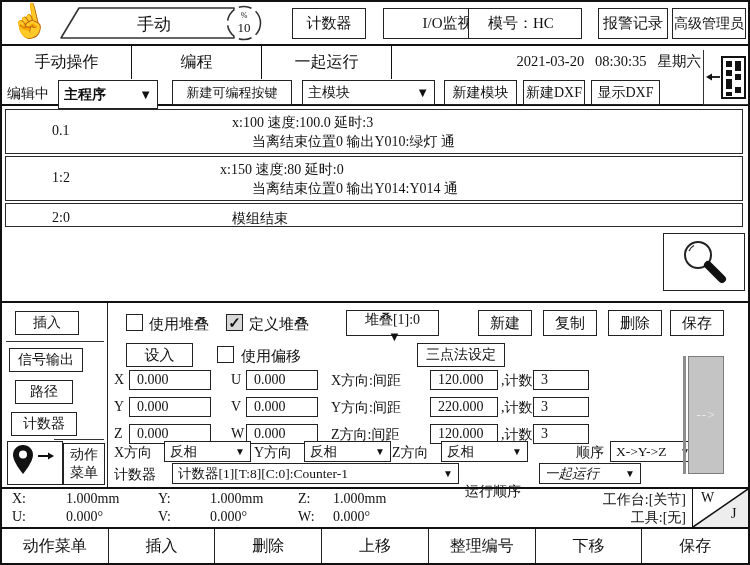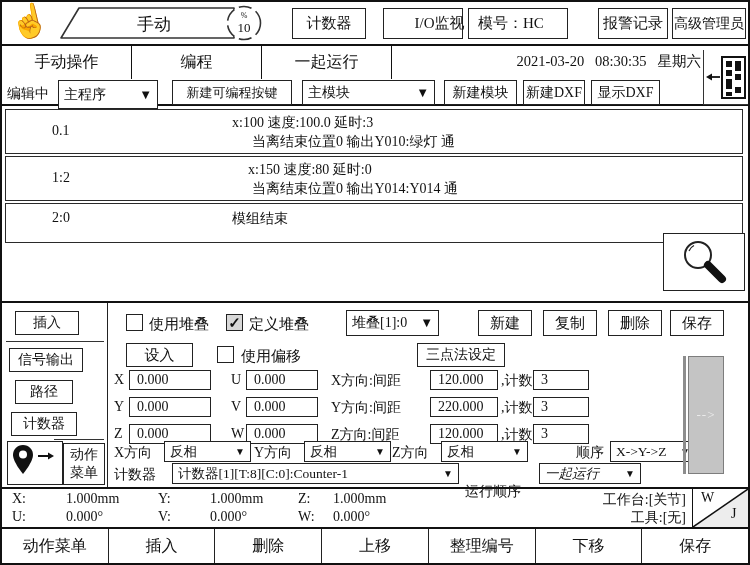--- a/index.html
+++ b/index.html
@@ -60,22 +60,22 @@
   <div id="topbar">
     <div class="abs" style="left:8px; top:0px; width:42px; height:42px; font-size:32px; transform:rotate(-12deg);">☝</div>
     <svg class="abs" style="left:52px; top:2px;" width="218" height="40" viewBox="0 0 218 40">
       <polygon points="25,4 180,4 180,34 7,34" fill="#fff" stroke="#333" stroke-width="1.6" stroke-linejoin="round"></polygon>
       <circle cx="190" cy="19" r="16.5" fill="#fff" stroke="#333" stroke-width="1.6" stroke-dasharray="13 5"></circle>
       <text x="100" y="26" text-anchor="middle" font-size="17" fill="#111">手动</text>
       <text x="190" y="13.5" text-anchor="middle" font-size="8" fill="#111">%</text>
       <text x="190" y="28" text-anchor="middle" font-size="13" fill="#111">10</text>
     </svg>
     <div class="btn" style="left:290px; top:6px; width:74px; height:31px;">计数器</div>
-    <div class="btn" style="left:381px; top:6px; width:80px; height:31px;padding-left:33px;">I/O监视</div>
-    <div class="btn" style="left:466px; top:6px; width:100px; height:31px; justify-content:flex-start; padding-left:9px;">模号：HC</div>
+    <div class="btn" style="left:381px; top:6px; width:96px; height:31px;padding-left:33px;">I/O监视</div>
+    <div class="btn" style="left:466px; top:6px; width:114px; height:31px; justify-content:flex-start; padding-left:19px;">模号：HC</div>
     <div class="btn" style="left:596px; top:6px; width:70px; height:31px;">报警记录</div>
     <div class="btn" style="left:670px; top:6px; width:74px; height:31px; font-size:14px;">高级管理员</div>
   </div>
 
   <div class="tab" style="left:0px;">手动操作</div>
   <div class="tab" style="left:130px;">编程</div>
   <div class="tab" style="left:260px;">一起运行</div>
   <div class="abs" style="left:455px; top:50px; width:244px; text-align:right; font-size:14.5px;">
     <span>2021-03-20</span>&nbsp;&nbsp;
     <span>08:30:35</span>&nbsp;&nbsp;
@@ -96,21 +96,21 @@
         <rect x="31" y="24" width="6" height="6" fill="#111"></rect>
         <rect x="22" y="29" width="6" height="10" fill="#111"></rect>
         <rect x="31" y="37" width="6" height="6" fill="#111"></rect>
         <rect x="22" y="42" width="6" height="4" fill="#111"></rect>
       </g>
     </svg>
   </div>
 
   <div id="toolrow">
     <div class="lbl" style="left:5px; top:6px;">编辑中</div>
-    <div class="dd" style="left:56px; top:1px; width:100px; height:29px;">
+    <div class="dd" style="left:56px; top:1px; width:100px; height:29px;font-weight:bold;">
       <span>主程序</span>
       <span class="arr" style="font-size:13px;">▼</span>
     </div>
     <div class="btn" style="left:170px; top:1px; width:120px; height:25px; font-size:13px;">新建可编程按键</div>
     <div class="dd" style="left:300px; top:1px; width:133px; height:25px;">
       <span>主模块</span>
       <span class="arr" style="font-size:13px;">▼</span>
     </div>
     <div class="btn" style="left:442px; top:1px; width:73px; height:25px; font-size:14px;">新建模块</div>
     <div class="btn" style="left:521px; top:1px; width:62px; height:25px; font-size:14px;">新建DXF</div>
@@ -118,24 +118,24 @@
   </div>
 
   <div id="proglist">
     <div class="prow" style="top:3px; height:45px;">
       <span class="num" style="top:13px;">0.1</span>
       <span class="pl" style="left:226px; top:4px;">x:100 速度:100.0 延时:3</span>
       <span class="pl" style="left:246px; top:23px;">当离结束位置0 输出Y010:绿灯 通</span>
     </div>
     <div class="prow" style="top:50px; height:45px;">
       <span class="num" style="top:13px;">1:2</span>
-      <span class="pl" style="left:242px; top:4px;">x:150 速度:80 延时:0</span>
+      <span class="pl" style="left:214px; top:4px;">x:150 速度:80 延时:0</span>
       <span class="pl" style="left:246px; top:23px;">当离结束位置0 输出Y014:Y014 通</span>
     </div>
-    <div class="prow" style="top:97px; height:40px;text-align:right;">
+    <div class="prow" style="top:97px; height:24px;text-align:right;">
       <span class="num" style="top:6px;">2:0</span>
       <span class="pl" style="left:226px; top:6px;">模组结束</span>
     </div>
     <div class="btn" style="left:661px; top:127px; width:82px; height:58px;">
       <svg width="56" height="46" viewBox="0 0 56 46">
         <circle cx="22" cy="16" r="13" fill="#fff" stroke="#222" stroke-width="2"></circle>
         <path d="M13 12 A 10 10 0 0 1 18 6.5" fill="none" stroke="#222" stroke-width="1.2"></path>
         <line x1="32" y1="26" x2="46" y2="40" stroke="#111" stroke-width="8" stroke-linecap="round"></line>
       </svg>
     </div>
@@ -165,21 +165,21 @@
       <span>动作</span>
       <span>菜单</span>
     </div>
 
     <div class="cb" style="left:124px; top:11px;"></div>
     <div class="lbl lbl15" style="left:147px; top:12px;">使用堆叠</div>
     <div class="cb checked" style="left:224px; top:11px;">
       <span>✓</span>
     </div>
     <div class="lbl lbl15" style="left:247px; top:12px;">定义堆叠</div>
-    <div class="dd" style="left:344px; top:7px; width:93px; height:26px;">
+    <div class="dd" style="left:344px; top:7px; width:93px; height:26px;flex-direction:column;">
       <span>堆叠[1]:0</span>
       <span class="arr" style="font-size:13px;">▼</span>
     </div>
     <div class="btn" style="left:476px; top:7px; width:54px; height:26px;">新建</div>
     <div class="btn" style="left:541px; top:7px; width:54px; height:26px;">复制</div>
     <div class="btn" style="left:606px; top:7px; width:54px; height:26px;">删除</div>
     <div class="btn" style="left:668px; top:7px; width:54px; height:26px;">保存</div>
 
     <div class="btn" style="left:124px; top:40px; width:67px; height:24px;">设入</div>
     <div class="cb" style="left:215px; top:43px;"></div>

